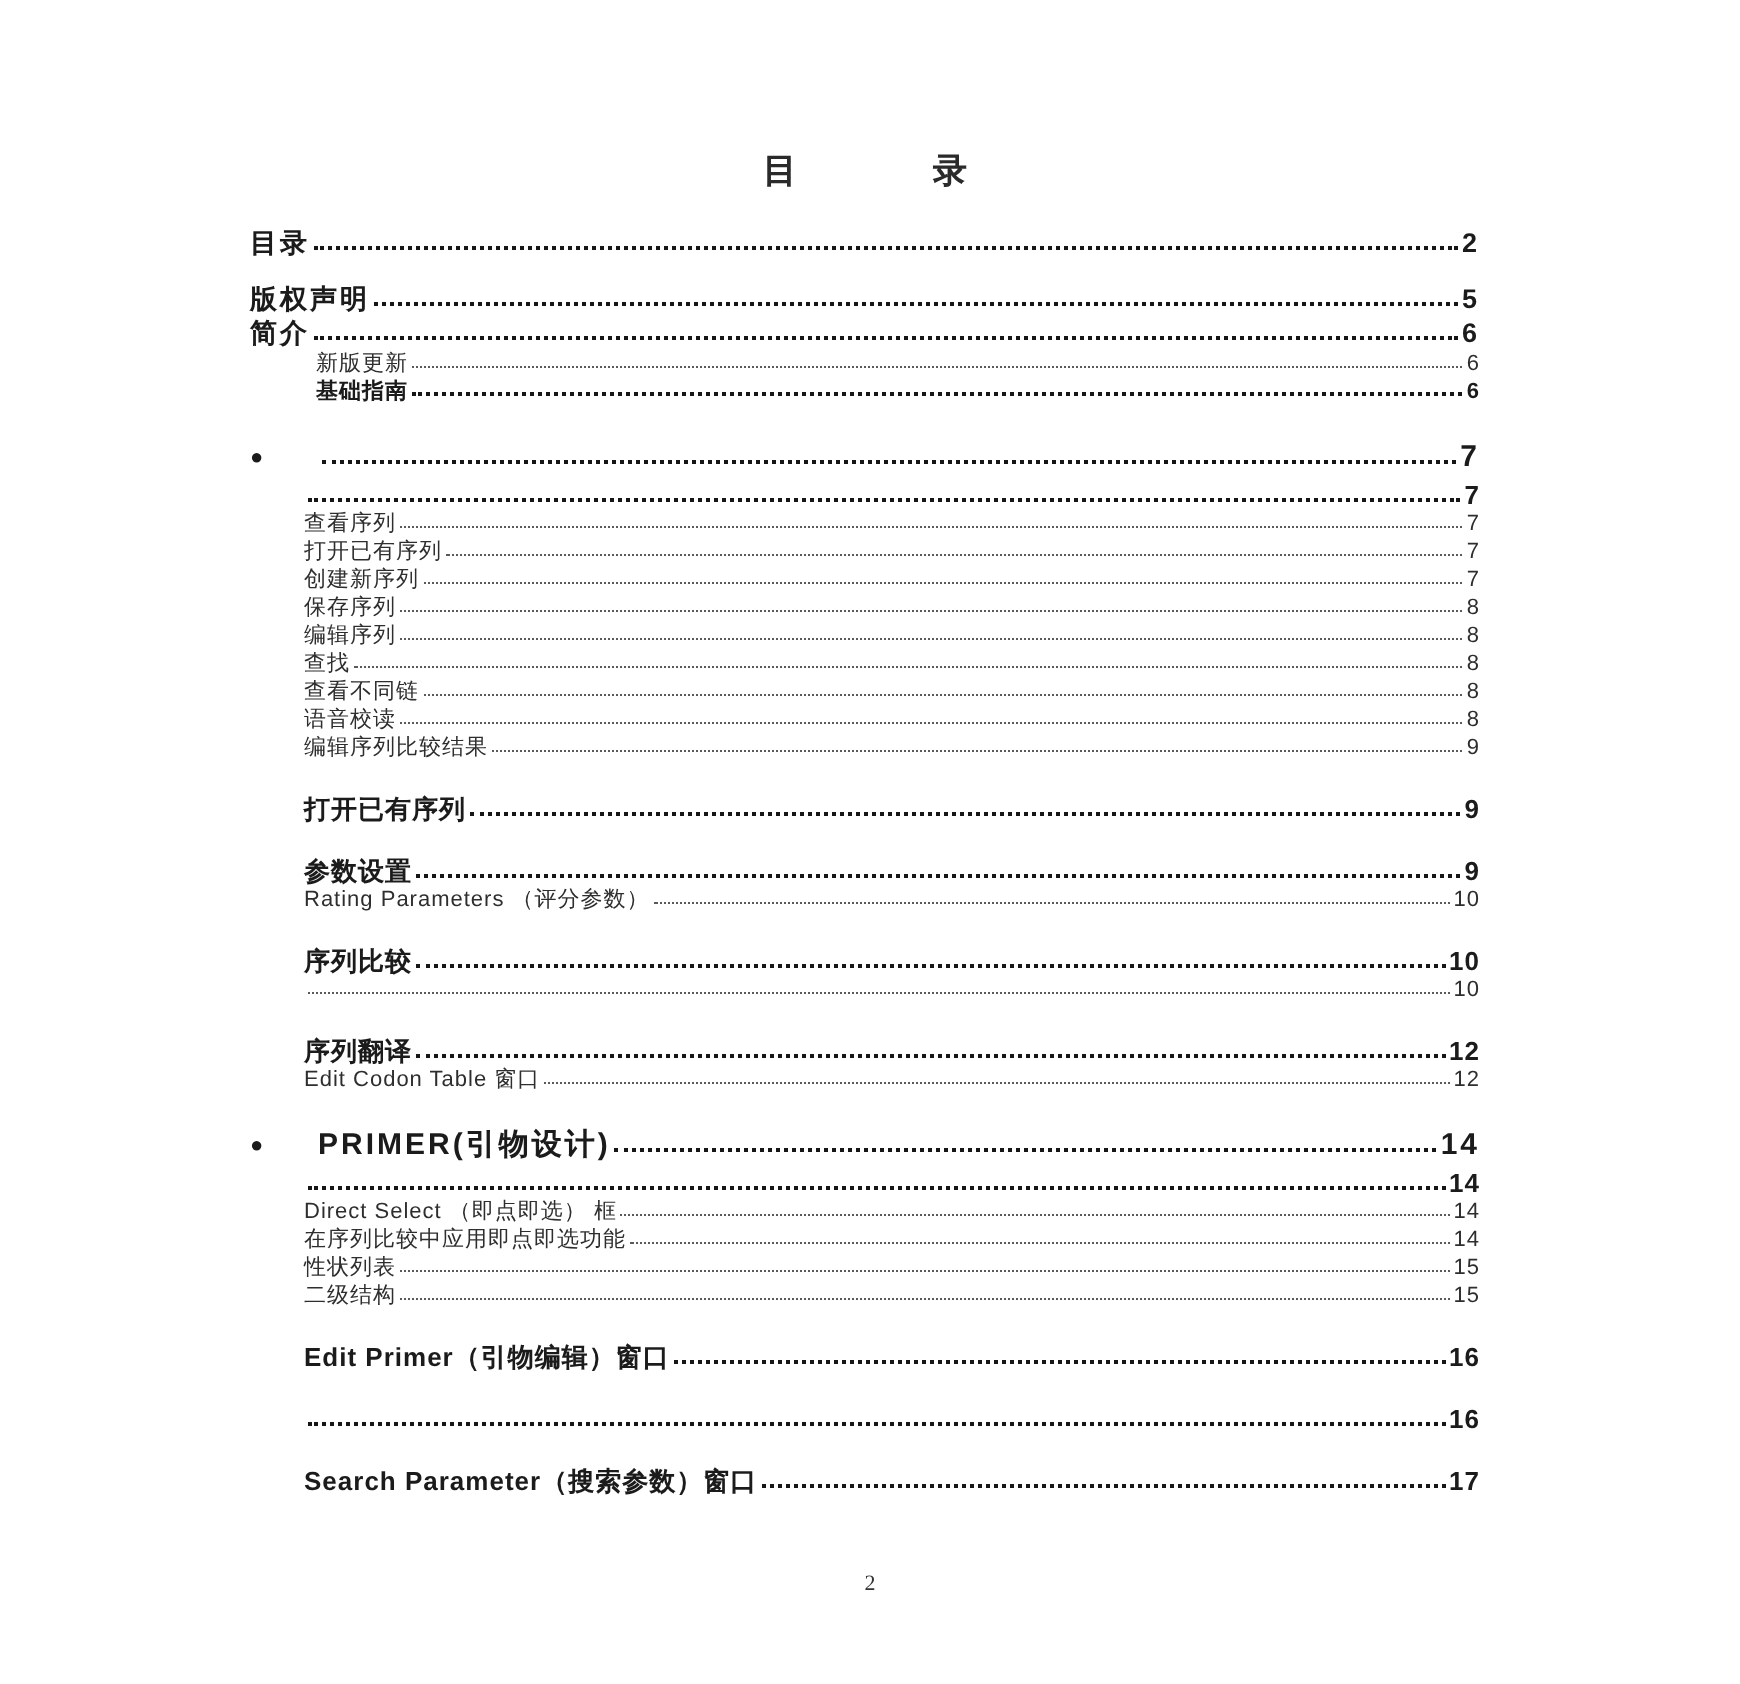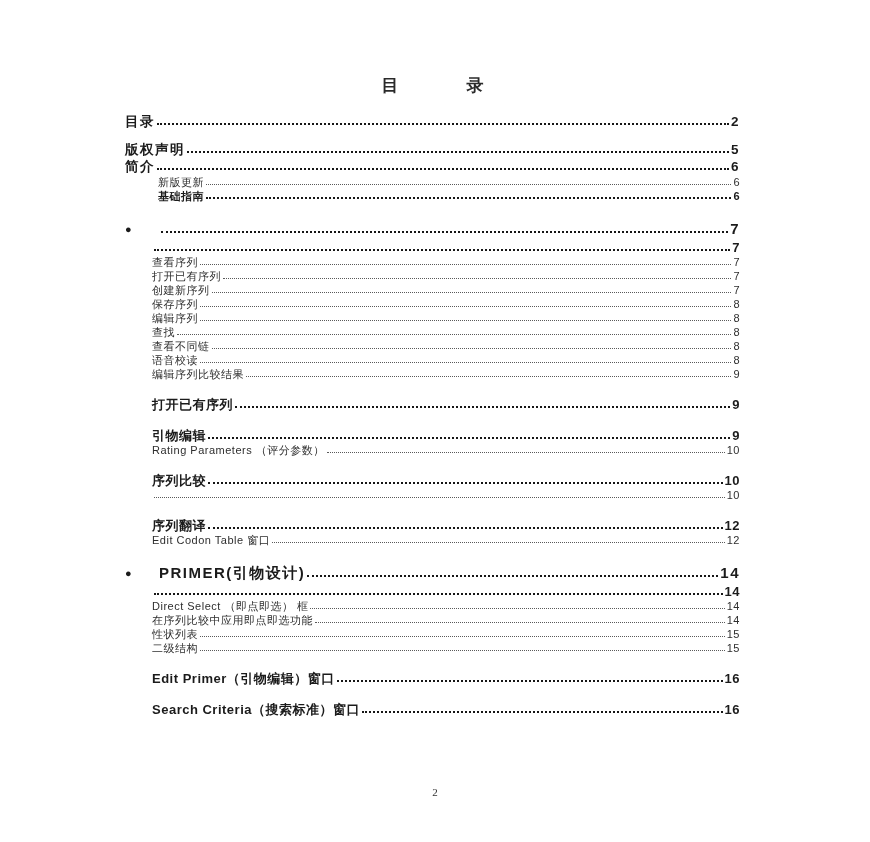--- a/index.html
+++ b/index.html
@@ -212,21 +212,21 @@
           <span class="label">编辑序列比较结果</span>
           <span class="leader"></span>
           <span class="pagenum">9</span>
         </div>
         <div class="row lvl-h2 gap-normal">
           <span class="label">打开已有序列</span>
           <span class="leader"></span>
           <span class="pagenum">9</span>
         </div>
         <div class="row lvl-h2 gap-normal">
-          <span class="label">引物编辑</span>
+          <span class="label">参数设置</span>
           <span class="leader"></span>
           <span class="pagenum">9</span>
         </div>
         <div class="row lvl-item">
           <span class="label">Rating Parameters （评分参数）</span>
           <span class="leader"></span>
           <span class="pagenum">10</span>
         </div>
         <div class="row lvl-h2 gap-normal">
           <span class="label">序列比较</span>
@@ -276,20 +276,24 @@
           <span class="label">二级结构</span>
           <span class="leader"></span>
           <span class="pagenum">15</span>
         </div>
         <div class="row lvl-h2 gap-normal">
           <span class="label">Edit Primer（引物编辑）窗口</span>
           <span class="leader"></span>
           <span class="pagenum">16</span>
         </div>
         <div class="row lvl-h2 gap-normal">
-          <span class="label">Search Criteria（搜索标准）窗口</span>
           <span class="leader"></span>
           <span class="pagenum">16</span>
+        </div>
+        <div class="row lvl-h2 gap-normal">
+          <span class="label">Search Parameter（搜索参数）窗口</span>
+          <span class="leader"></span>
+          <span class="pagenum">17</span>
         </div>
       </div>
   </div>
   <div class="footer">2</div>
 </div>
 
 </body></html>

